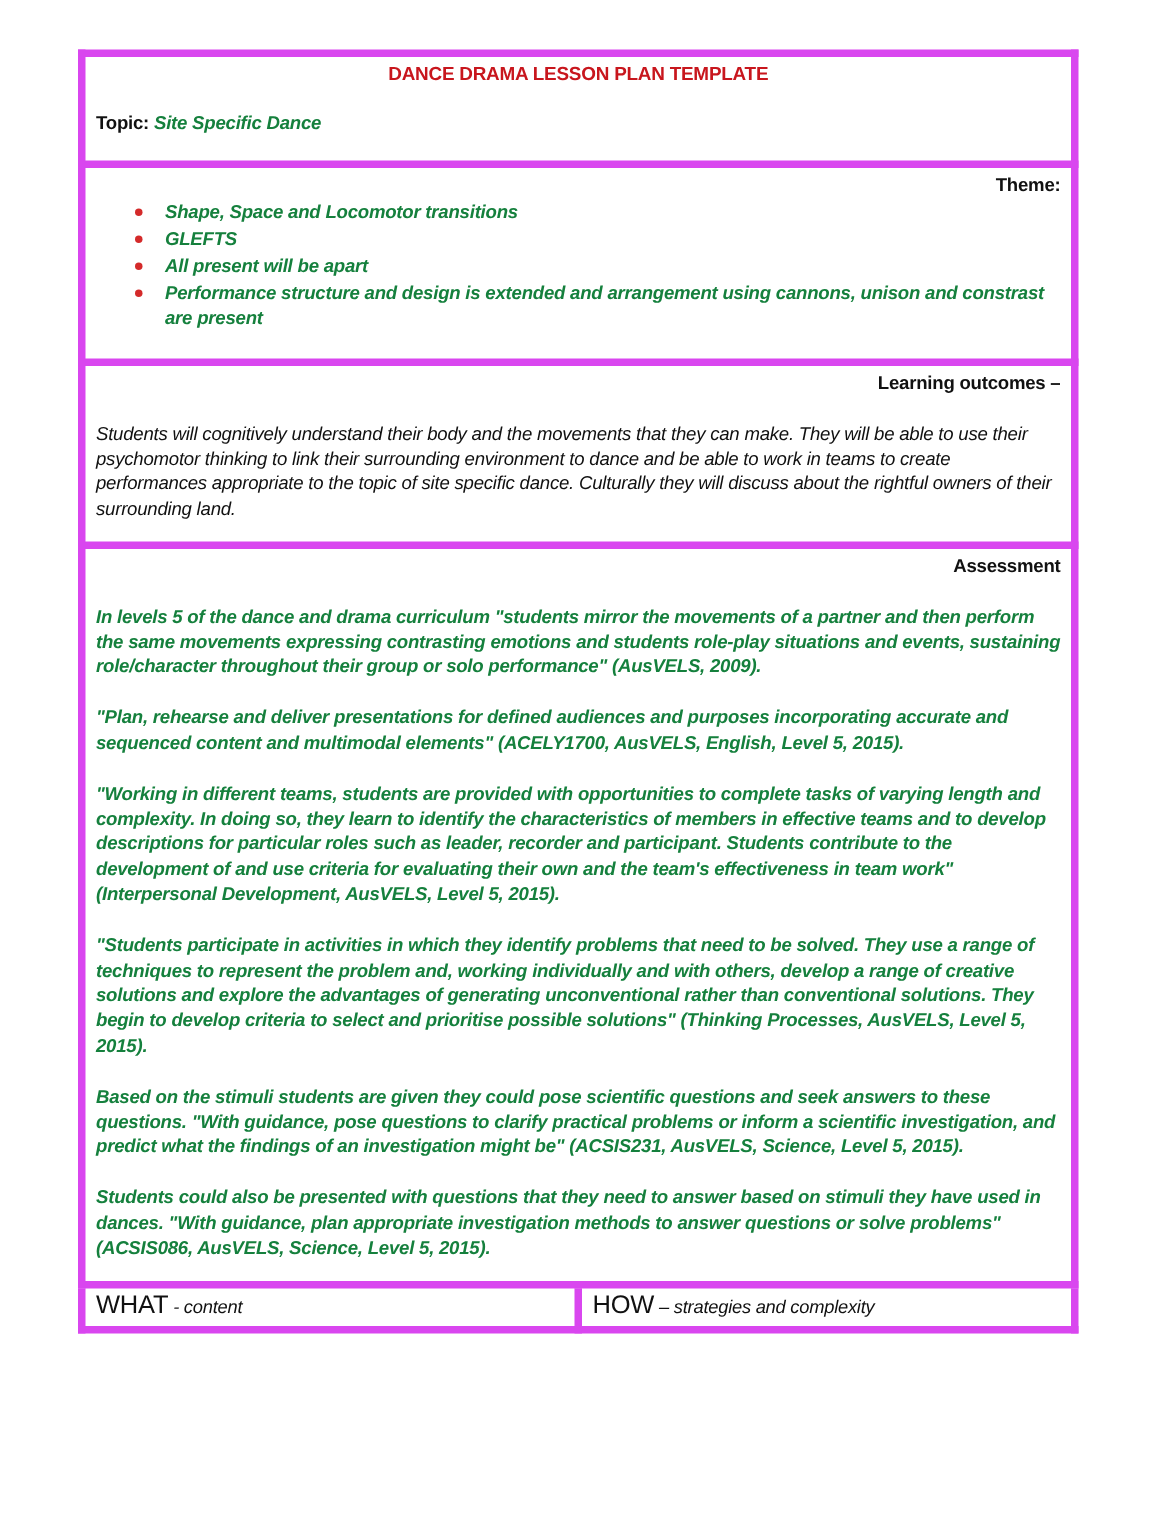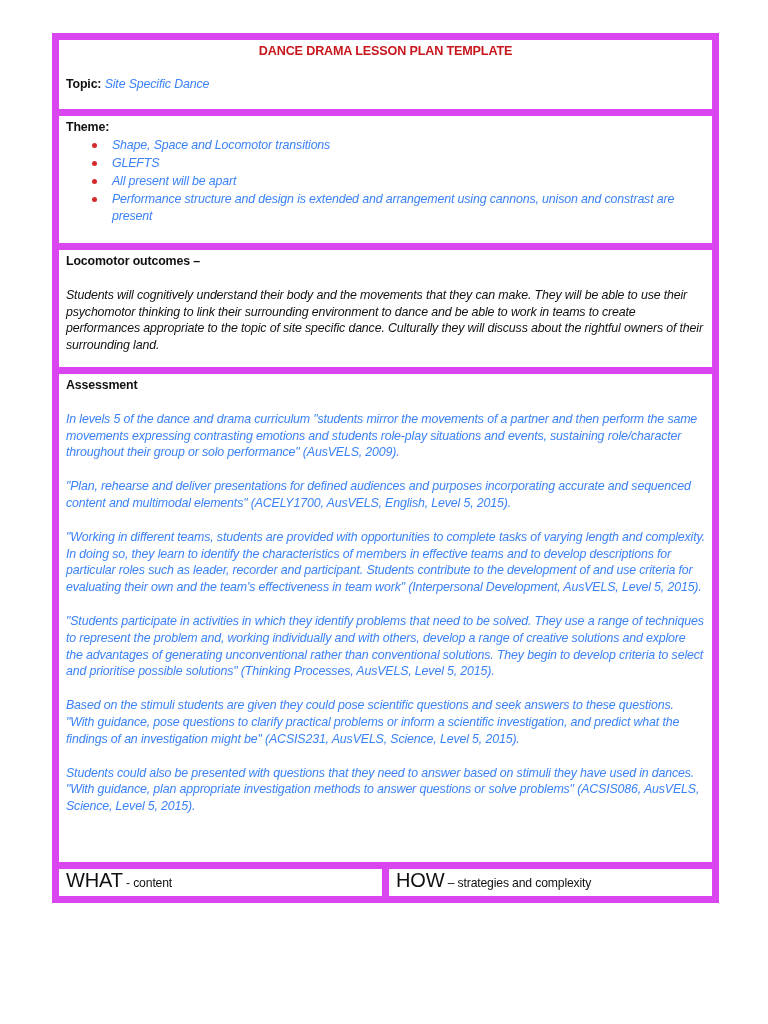--- a/index.html
+++ b/index.html
@@ -1,38 +1,38 @@
 <!DOCTYPE html>
 <html><head>
 <meta charset="utf-8">
 <style>
   html, body { margin: 0; padding: 0; background: #ffffff; }
   body { width: 768px; height: 1024px; position: relative; overflow: hidden;
          font-family: "Liberation Sans", sans-serif; color: #111; }
   .page { position: absolute; left: 52px; top: 33px; width: 667px; }
   table.plan { width: 667px; border-collapse: collapse; table-layout: fixed; }
-  table.plan td { border: 7px solid #d946ef; vertical-align: top; padding: 3px 7px 4px 7px;
+  table.plan td { border: 5px solid #d946ef; vertical-align: top; padding: 3px 7px 4px 7px;
                   font-size: 12.4px; line-height: 16.8px; letter-spacing: -0.15px; }
-  .red { color: #3b82f6; font-style: italic; }
-  .lbl { font-weight: bold; color: #111; }
+  .red { color: #15803d; font-style: italic; font-weight: bold; }
+  .lbl { font-weight: bold; color: #111; text-align: right; }
   .title { text-align: center; color: #c8161d; font-weight: bold; font-size: 12.6px; margin-bottom: 16px; }
   .r-topic td { height: 62px; }
   .r-context td { height: 44px; }
   .r-theme td { height: 119px; }
   .r-learn td { height: 110px; }
   .r-assess td { height: 481px; }
   ul.theme { margin: 1px 0 14px 0; padding-left: 46px; }
   ul.theme li { list-style: none; position: relative; margin: 0 0 1.4px 0; }
   ul.theme li::before { content: ""; position: absolute; left: -20px; top: 6px; width: 5px; height: 5px;
                         border-radius: 50%; background: #d42a2a; }
   .para { margin: 0; }
   .gap { height: 17px; }
   .r-foot td { height: 13px; padding: 1px 7px 1px 7px; border-color: #333; }
-  .big { font-size: 20px; }
-  .small { font-size: 12.2px; }
+  .big { font-size: 17px; }
+  .small { font-size: 12.2px; font-style: italic; }
   .r-foot td.left { width: 328px; }
 </style>
 </head>
 <body>
 
 <div class="page">
   <table class="plan">
     <tbody>
         <tr class="r-topic">
       <td colspan="2">
@@ -49,21 +49,21 @@
         <ul class="theme">
           <li class="red">Shape, Space and Locomotor transitions</li>
           <li class="red">GLEFTS</li>
           <li class="red">All present will be apart</li>
           <li class="red">Performance structure and design is extended and arrangement using cannons, unison and constrast are present</li>
         </ul>
       </td>
     </tr>
     <tr class="r-learn">
       <td colspan="2">
-        <div class="lbl">Locomotor outcomes –</div>
+        <div class="lbl">Learning outcomes –</div>
         <div class="gap"></div>
         <p class="para" style="font-style:italic;">Students will cognitively understand their body and the movements that they can make. They will be able to use their psychomotor thinking to link their surrounding environment to dance and be able to work in teams to create performances appropriate to the topic of site specific dance. Culturally they will discuss about the rightful owners of their surrounding land.</p>
       </td>
     </tr>
     <tr class="r-assess">
       <td colspan="2">
         <div class="lbl">Assessment</div>
         <div class="gap"></div>
         <p class="para red">In levels 5 of the dance and drama curriculum "students mirror the movements of a partner and then perform the same movements expressing contrasting emotions and students role-play situations and events, sustaining role/character throughout their group or solo performance" (AusVELS, 2009).</p>
         <div class="gap"></div>

